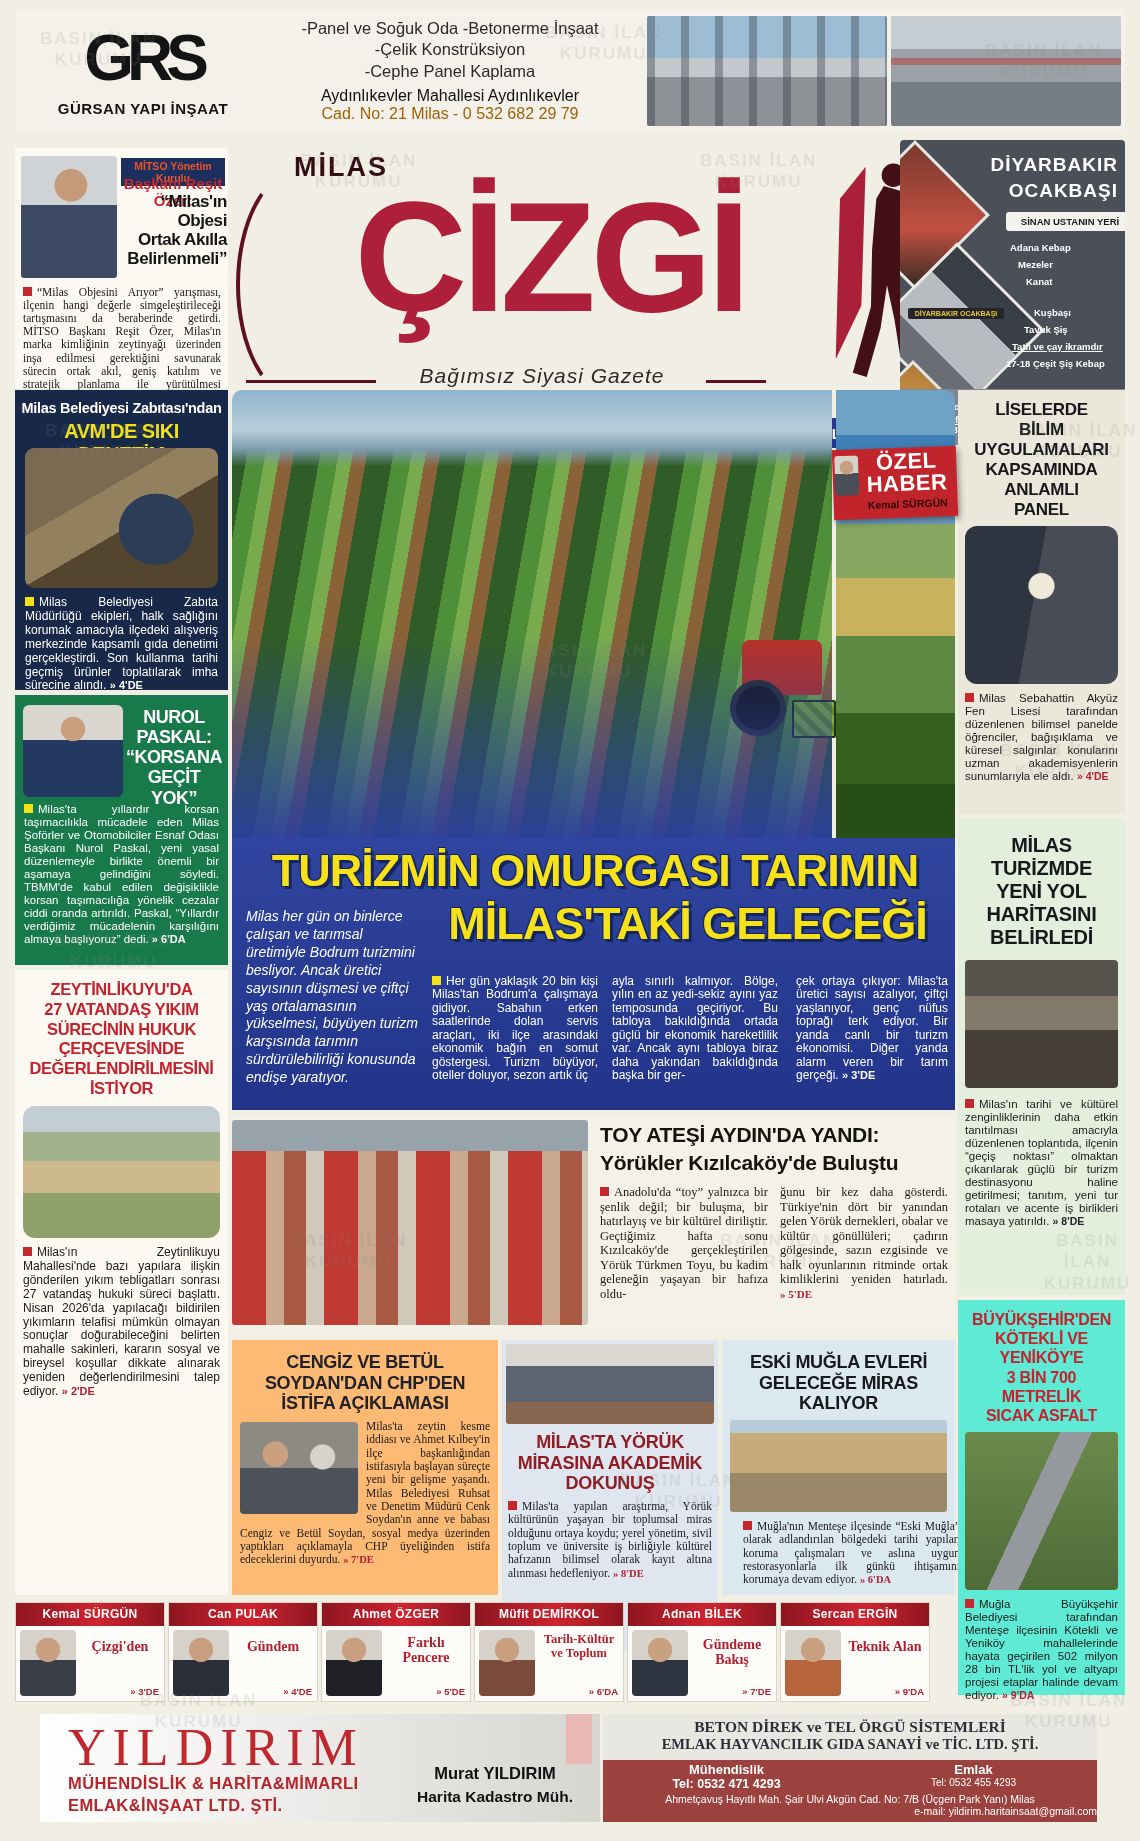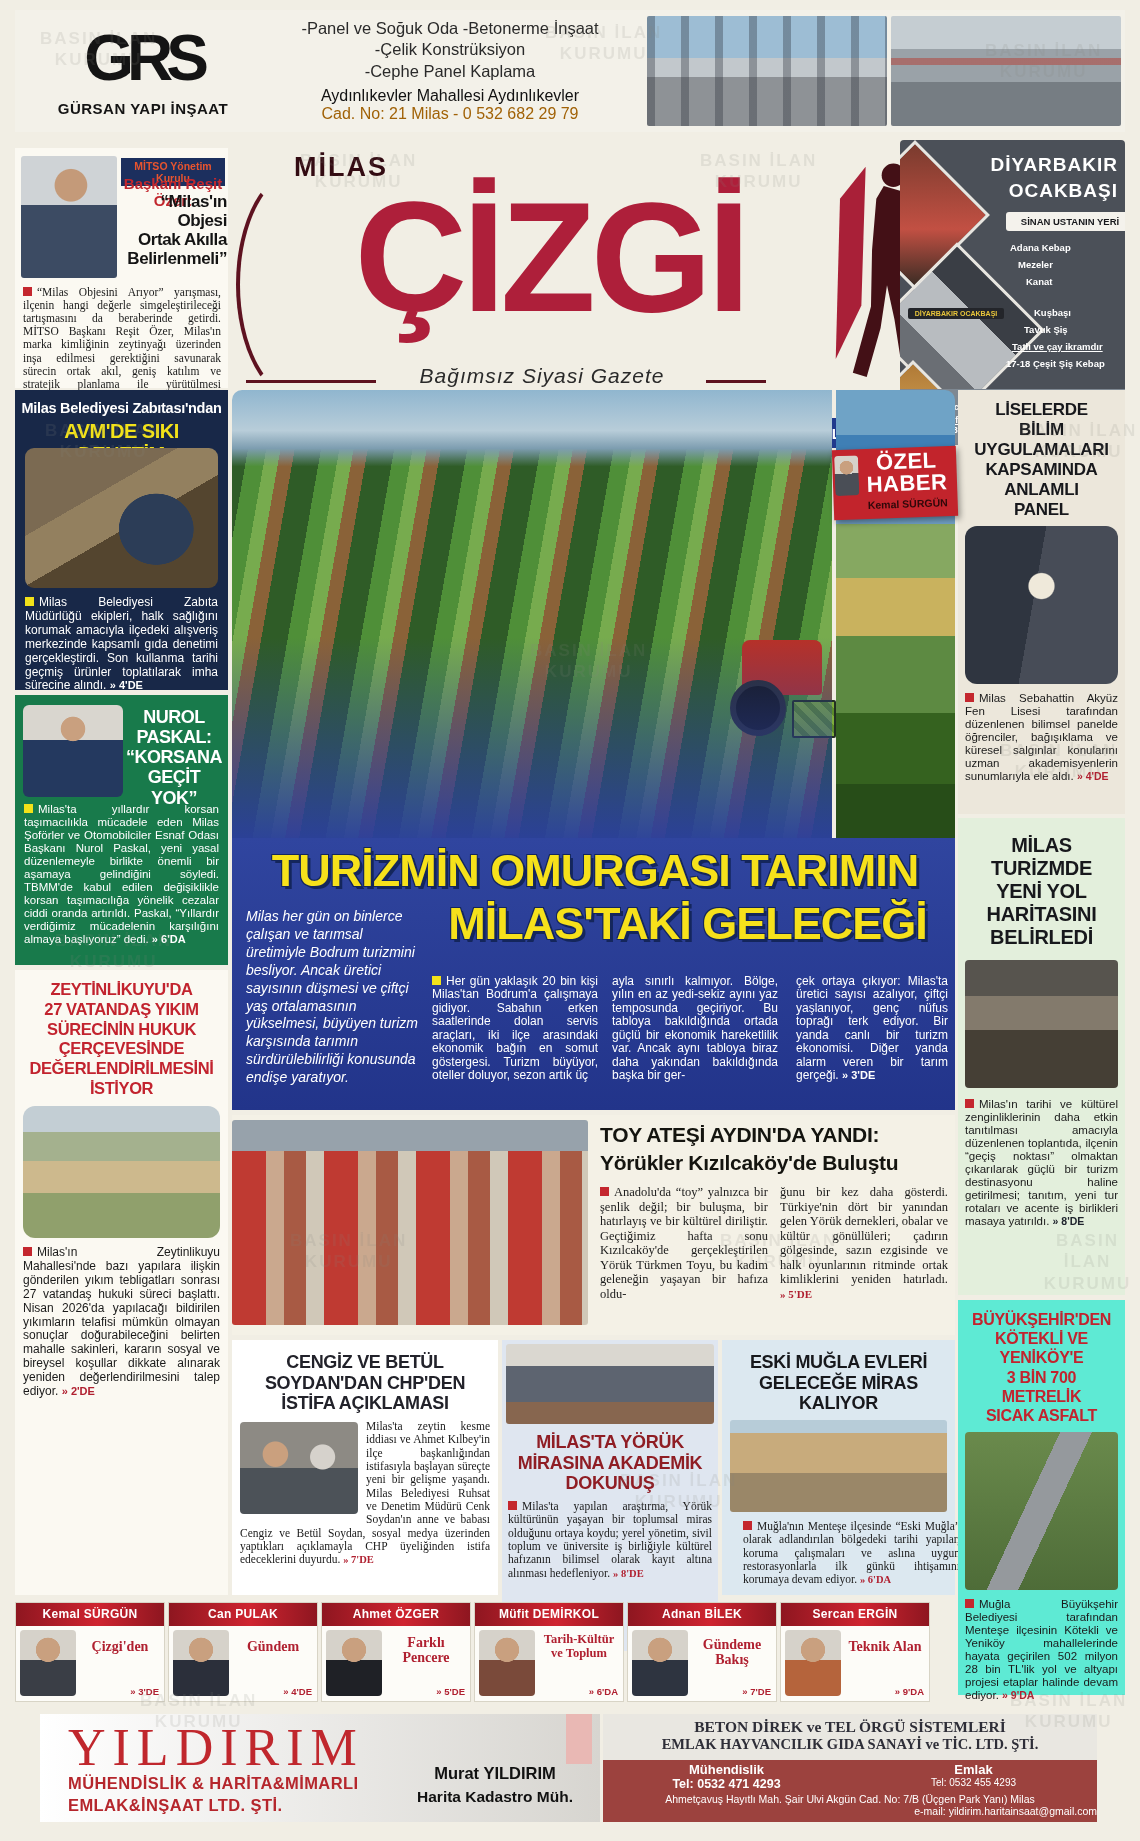--- a/index.html
+++ b/index.html
@@ -235,21 +235,21 @@
     <div class="abs" style="left:368px;top:36px;width:355px;color:#14140f;font-size:21px;font-weight:900;letter-spacing:-.3px;">Yörükler Kızılcaköy'de Buluştu</div>
     <div class="abs j sf" style="left:368px;top:70px;width:168px;font-size:12.5px;line-height:1.16;color:#1a1a1a;">
       <span class="sq r"></span><span>Anadolu'da “toy” yalnızca bir şenlik değil; bir buluşma, bir hatırlayış ve bir kültürel diriliştir. Geçtiğimiz hafta sonu Kızılcaköy'de gerçekleştirilen Yörük Türkmen Toyu, bu kadim geleneğin yaşayan bir hafıza oldu-</span>
     </div>
     <div class="abs j sf" style="left:548px;top:70px;width:168px;font-size:12.5px;line-height:1.16;color:#1a1a1a;">
       <span>ğunu bir kez daha gösterdi. Türkiye'nin dört bir yanından gelen Yörük dernekleri, obalar ve kültür gönüllüleri; çadırın gölgesinde, sazın ezgisinde ve halk oyunlarının ritminde ortak kimliklerini yeniden hatırladı.</span>
       <span class="pr red" style="font-size:11px;">» 5'DE</span>
     </div>
   </div>
 
-  <div class="abs" style="left:232px;top:1340px;width:266px;height:255px;background:#ffffff;">
+  <div class="abs" style="left:232px;top:1340px;width:266px;height:255px;background:#fdba74;">
     <div class="abs prel c" style="left:6px;top:12px;width:254px;color:#22222a;font-size:18px;font-weight:900;line-height:1.15;letter-spacing:-.3px;">CENGİZ VE BETÜL
 SOYDAN'DAN CHP'DEN
 İSTİFA AÇIKLAMASI</div>
     <div class="abs j sf" style="left:8px;top:80px;width:250px;font-size:11.5px;line-height:1.16;color:#1a1a1a;">
       <span class="abs ph ph-cengiz" style="position:relative;float:left;width:118px;height:92px;margin:2px 8px 2px 0;border-radius:4px;display:block;"></span>
       <span>Milas'ta zeytin kesme iddiası ve Ahmet Kılbey'in ilçe başkanlığından istifasıyla başlayan süreçte yeni bir gelişme yaşandı. Milas Belediyesi Ruhsat ve Denetim Müdürü Cenk Soydan'ın anne ve babası Cengiz ve Betül Soydan, sosyal medya üzerinden yaptıkları açıklamayla CHP üyeliğinden istifa edeceklerini duyurdu.</span>
       <span class="pr red" style="font-size:10.5px;">» 7'DE</span>
     </div>
   </div>
 

